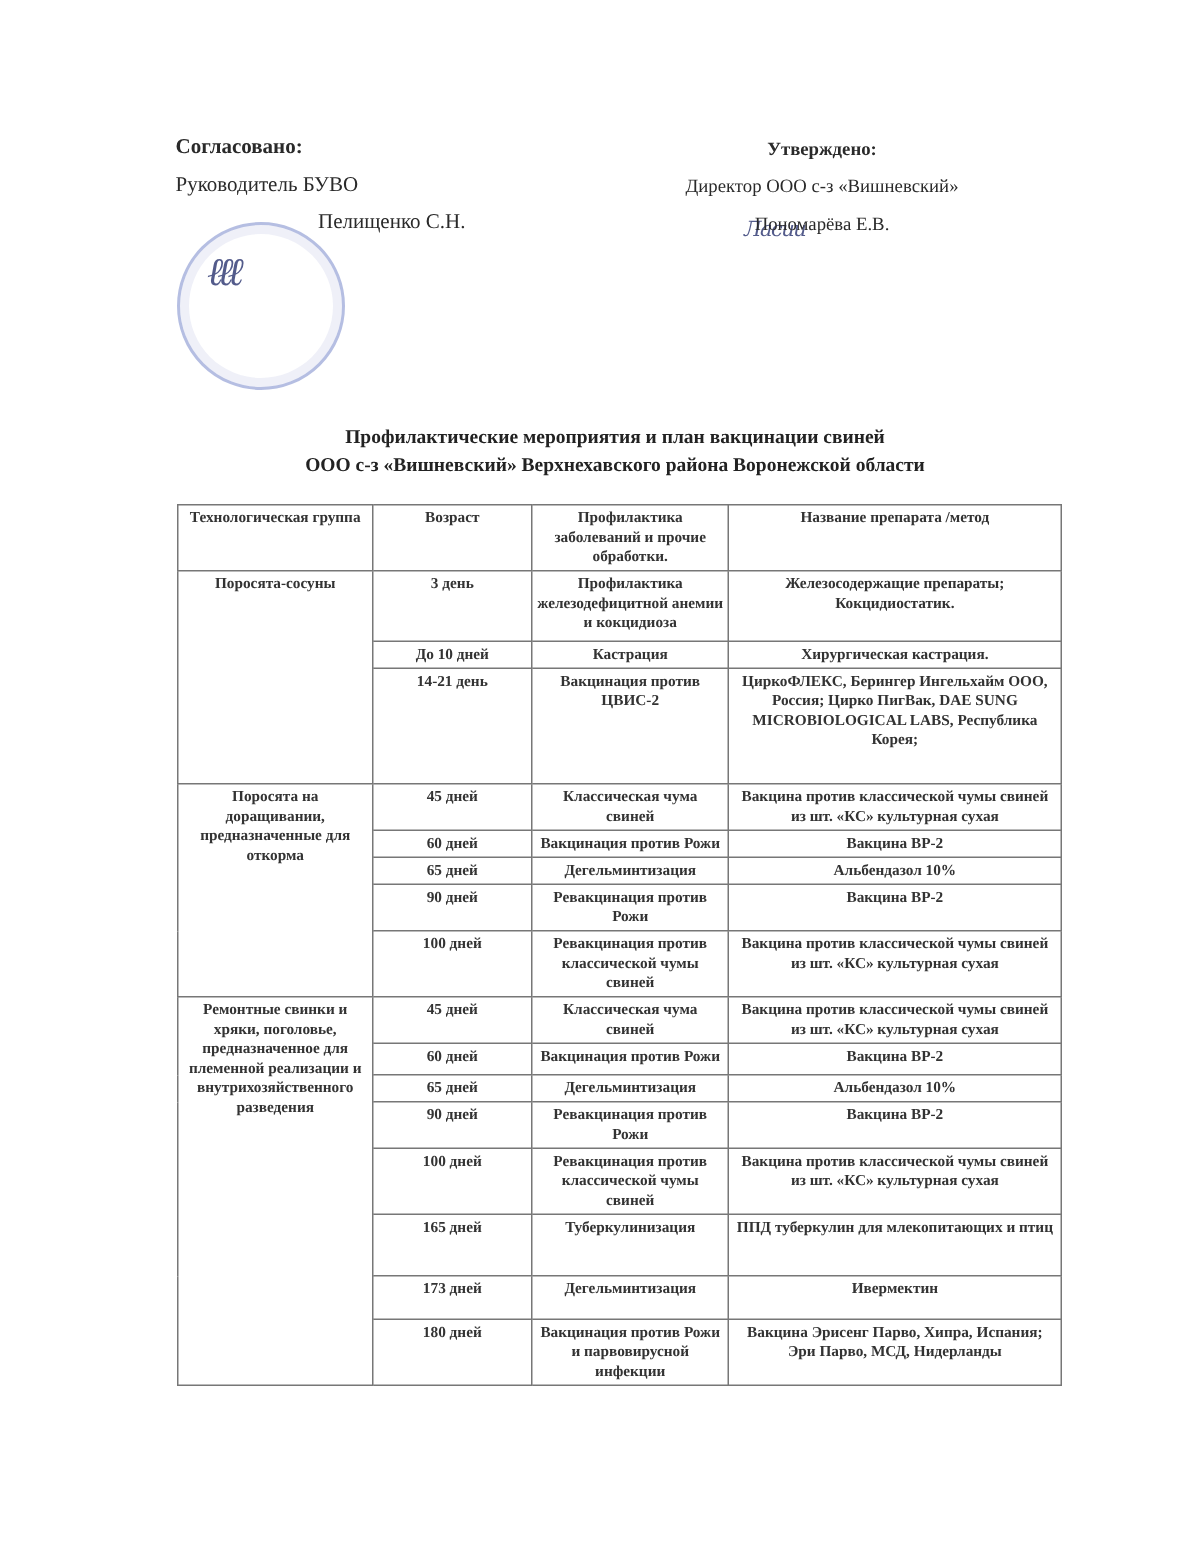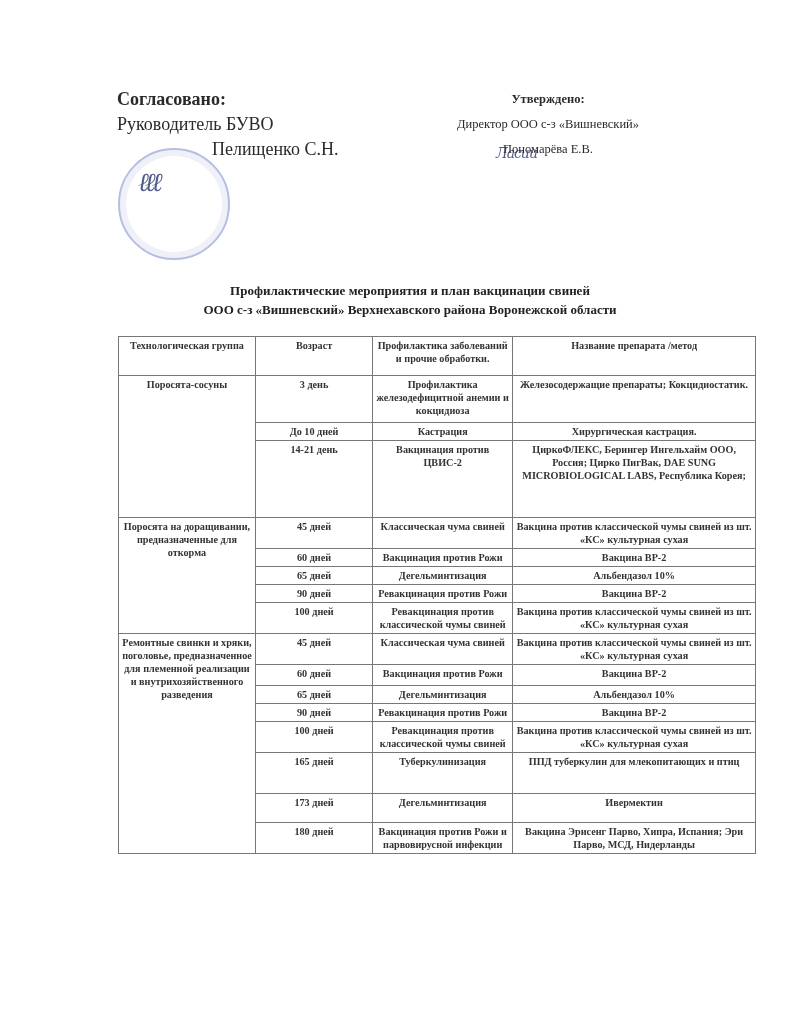--- a/index.html
+++ b/index.html
@@ -1,21 +1,21 @@
 <!DOCTYPE html>
 <html><head>
 <meta charset="utf-8">
 <style>
   html, body { margin: 0; padding: 0; }
   body {
     width: 800px; height: 1035px; background: #ffffff; position: relative; overflow: hidden;
     font-family: "Liberation Serif", "DejaVu Serif", serif; color: #2a2a2a;
   }
   .page { position: absolute; left: 0; top: 0; width: 800px; height: 1035px; }
-  .hdr-left { position: absolute; left: 117px; top: 90px; width: 300px; font-size: 18px; }
+  .hdr-left { position: absolute; left: 117px; top: 90px; width: 300px; font-size: 14px; }
   .hdr-right { position: absolute; right: 112px; top: 90px; width: 280px; font-size: 12.5px; text-align: center; }
   .hdr-left .line, .hdr-right .line { height: 25px; line-height: 18px; white-space: nowrap; }
   .bold { font-weight: bold; }
   .stamp {
     position: absolute; border-radius: 50%; border: 2px solid rgba(90,110,190,0.45);
     box-shadow: inset 0 0 0 6px rgba(120,135,200,0.12);
   }
   .stamp-left { left: 118px; top: 148px; width: 108px; height: 108px; }
   .stamp-right { left: 488px; top: 100px; width: 108px; height: 118px; }
   .stamp-right .inner {
@@ -31,21 +31,21 @@
     position: absolute; font-family: "DejaVu Serif", serif; font-style: italic;
     color: rgba(40,50,110,0.8); font-size: 26px; letter-spacing: -4px;
   }
   .sig-left { left: 138px; top: 167px; }
   .sig-right { left: 496px; top: 145px; font-size: 14px; letter-spacing: -1px; }
   .title {
     position: absolute; left: 100px; top: 281px; width: 620px; text-align: center;
     font-size: 13px; font-weight: bold; line-height: 19px; color: #222;
   }
   table.plan {
-    position: absolute; left: 118px; top: 336px; width: 638px;
+    position: absolute; left: 118px; top: 336px; width: 590px;
     border-collapse: collapse; font-size: 10.2px; font-weight: bold; color: #333;
     line-height: 13px;
   }
   table.plan td, table.plan th {
     border: 1px solid #777; text-align: center; vertical-align: top; padding: 2px 3px;
   }
   table.plan th { font-weight: bold; }
   td.group { vertical-align: middle; padding: 0 6px; }
   td.mid { vertical-align: middle; }
   .col1 { width: 125px; } .col2 { width: 106px; } .col3 { width: 128px; } .col4 { width: 227px; }

